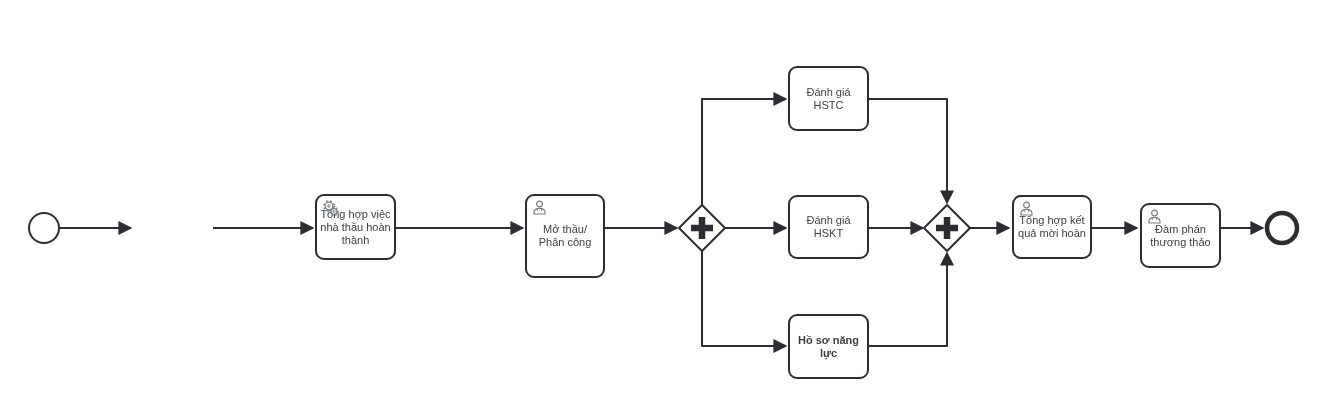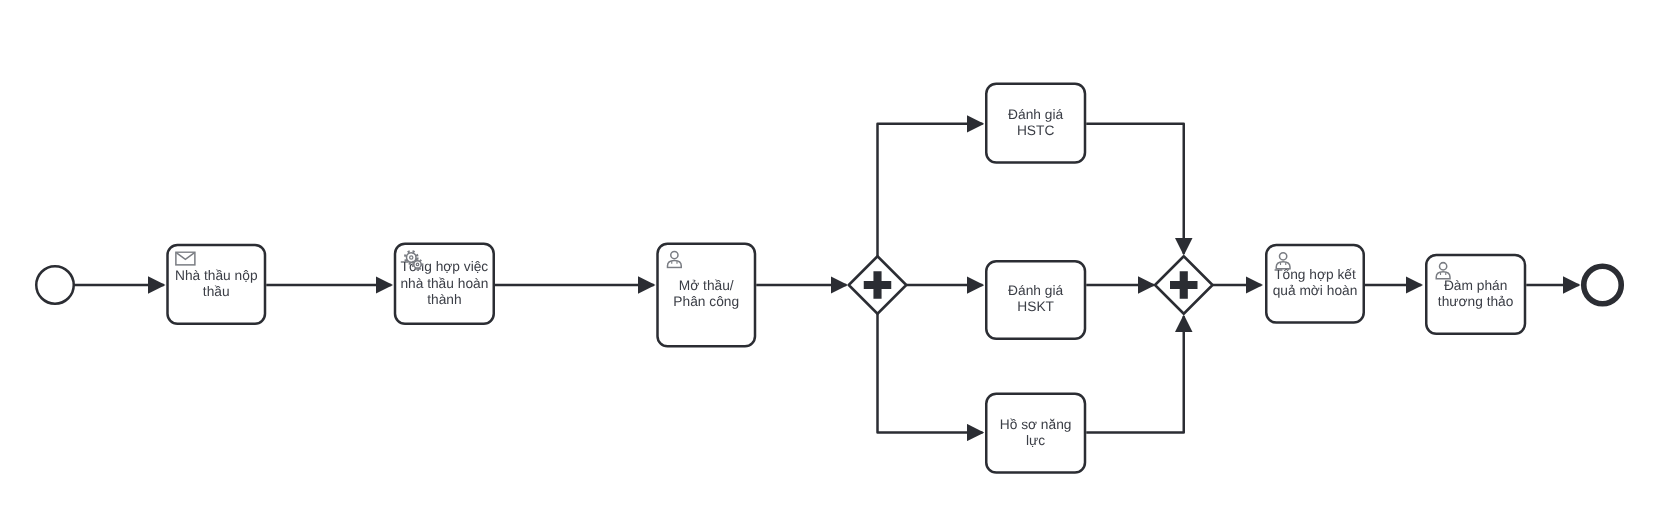--- a/index.html
+++ b/index.html
@@ -90,29 +90,20 @@
     </g>
 
     <g>
       <path d="M947 205 L970 228 L947 251 L924 228 Z" fill="#ffffff" stroke="#2b2d33" stroke-width="2" stroke-linejoin="round"></path>
       <path d="M947 217 V239 M936 228 H958" stroke="#2b2d33" stroke-width="6.5" fill="none"></path>
     </g>
 
     <circle cx="1282" cy="228" r="15" fill="#ffffff" stroke="#2b2d33" stroke-width="4.5"></circle>
   </svg>
 
-  <div class="task" style="left:133px;top:195px;">
-    <span class="task-icon">
-      <svg width="17" height="12" viewBox="0 0 17 12">
-        <rect x="0.7" y="0.7" width="15.2" height="10.2" fill="#ffffff" stroke="#7a7d83" stroke-width="1.2"></rect>
-        <path d="M1.2 1.3 L8.3 6.4 L15.4 1.3" fill="none" stroke="#7a7d83" stroke-width="1.2"></path>
-      </svg>
-    </span>
-    <span class="task-label">Nhà thầu nộp thầu</span>
-  </div>
 
   <div class="task wide" style="left:315px;top:194px;height:66px;">
     <span class="task-icon">
       <svg width="18" height="17" viewBox="0 0 18 17">
         <g stroke="#7a7d83" fill="#ffffff">
           <circle cx="7" cy="6" r="5" fill="none" stroke-width="1.8" stroke-dasharray="1.7 2.3"></circle>
           <circle cx="7" cy="6" r="3.8" stroke-width="1.2"></circle>
           <circle cx="7" cy="6" r="1.3" stroke-width="1"></circle>
           <circle cx="12" cy="11.5" r="3.9" fill="none" stroke-width="1.6" stroke-dasharray="1.4 1.9"></circle>
           <circle cx="12" cy="11.5" r="2.9" stroke-width="1.2"></circle>
@@ -133,25 +124,25 @@
         </g>
       </svg>
     </span>
     <span class="task-label">Mở thầu/ Phân công</span>
   </div>
 
   <div class="task wide" style="left:788px;top:66px;">
     <span class="task-label">Đánh giá HSTC</span>
   </div>
 
-  <div class="task wide" style="left:788px;top:208px;height:64px;">
+  <div class="task wide" style="left:788px;top:195px;height:64px;">
     <span class="task-label">Đánh giá HSKT</span>
   </div>
 
-  <div class="task wide" style="left:788px;top:314px;">
+  <div class="task wide" style="left:788px;top:314px;font-weight:bold;">
     <span class="task-label">Hồ sơ năng lực</span>
   </div>
 
   <div class="task" style="left:1012px;top:195px;height:64px;">
     <span class="task-icon">
       <svg width="15" height="15" viewBox="0 0 15 15">
         <g stroke="#7a7d83" fill="#ffffff" stroke-width="1.2">
           <path d="M2 14 v-1.4 c0-2.9 2.4-4.3 5.5-4.3 s5.5 1.4 5.5 4.3 V14 Z"></path>
           <circle cx="7.5" cy="4" r="2.9"></circle>
           <path d="M5.4 8.7 v2.3 M9.6 8.7 v2.3" stroke-width="0.9" fill="none"></path>

